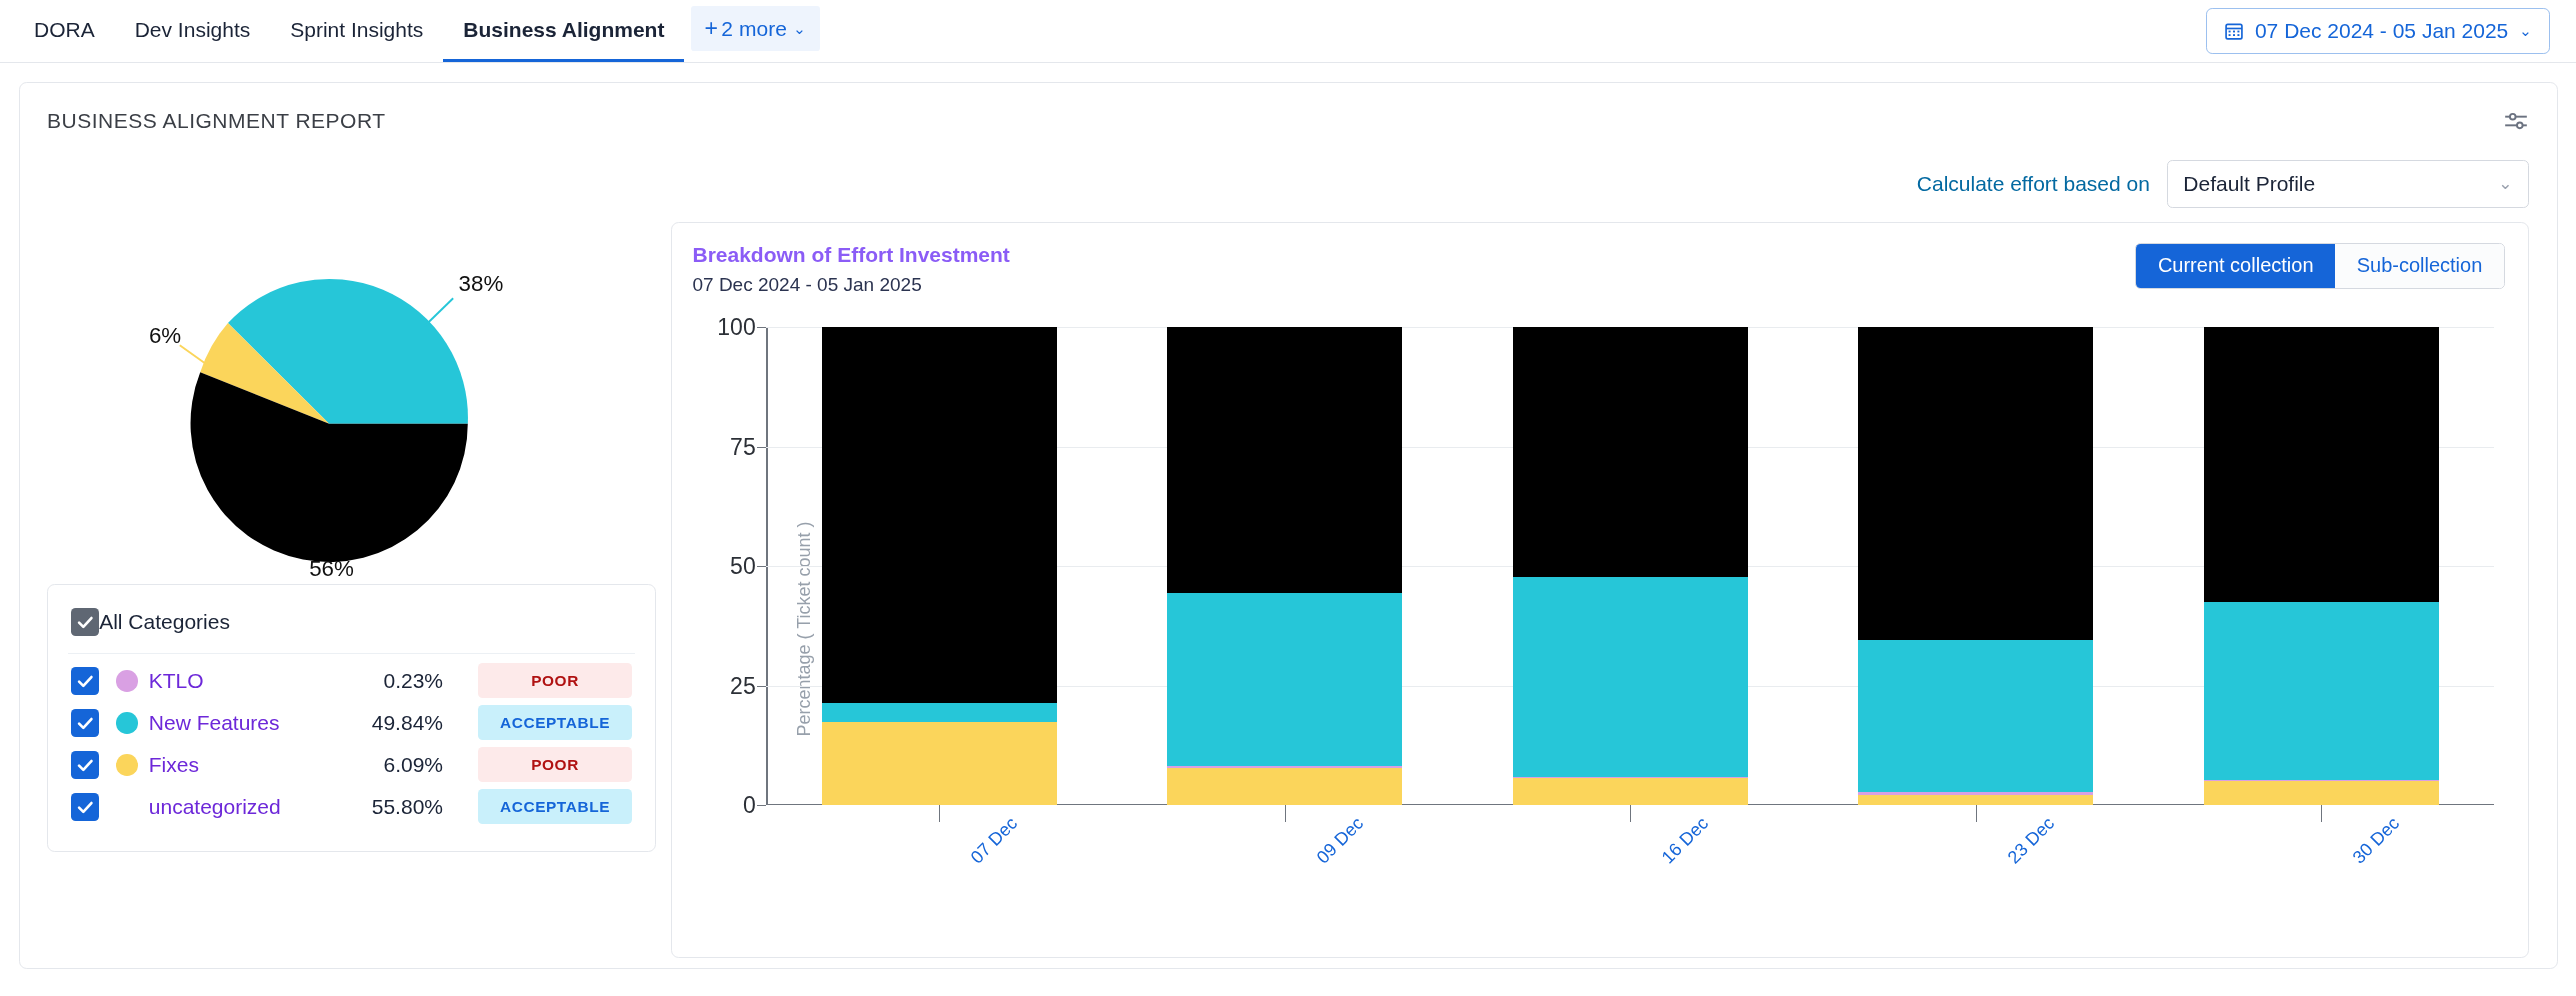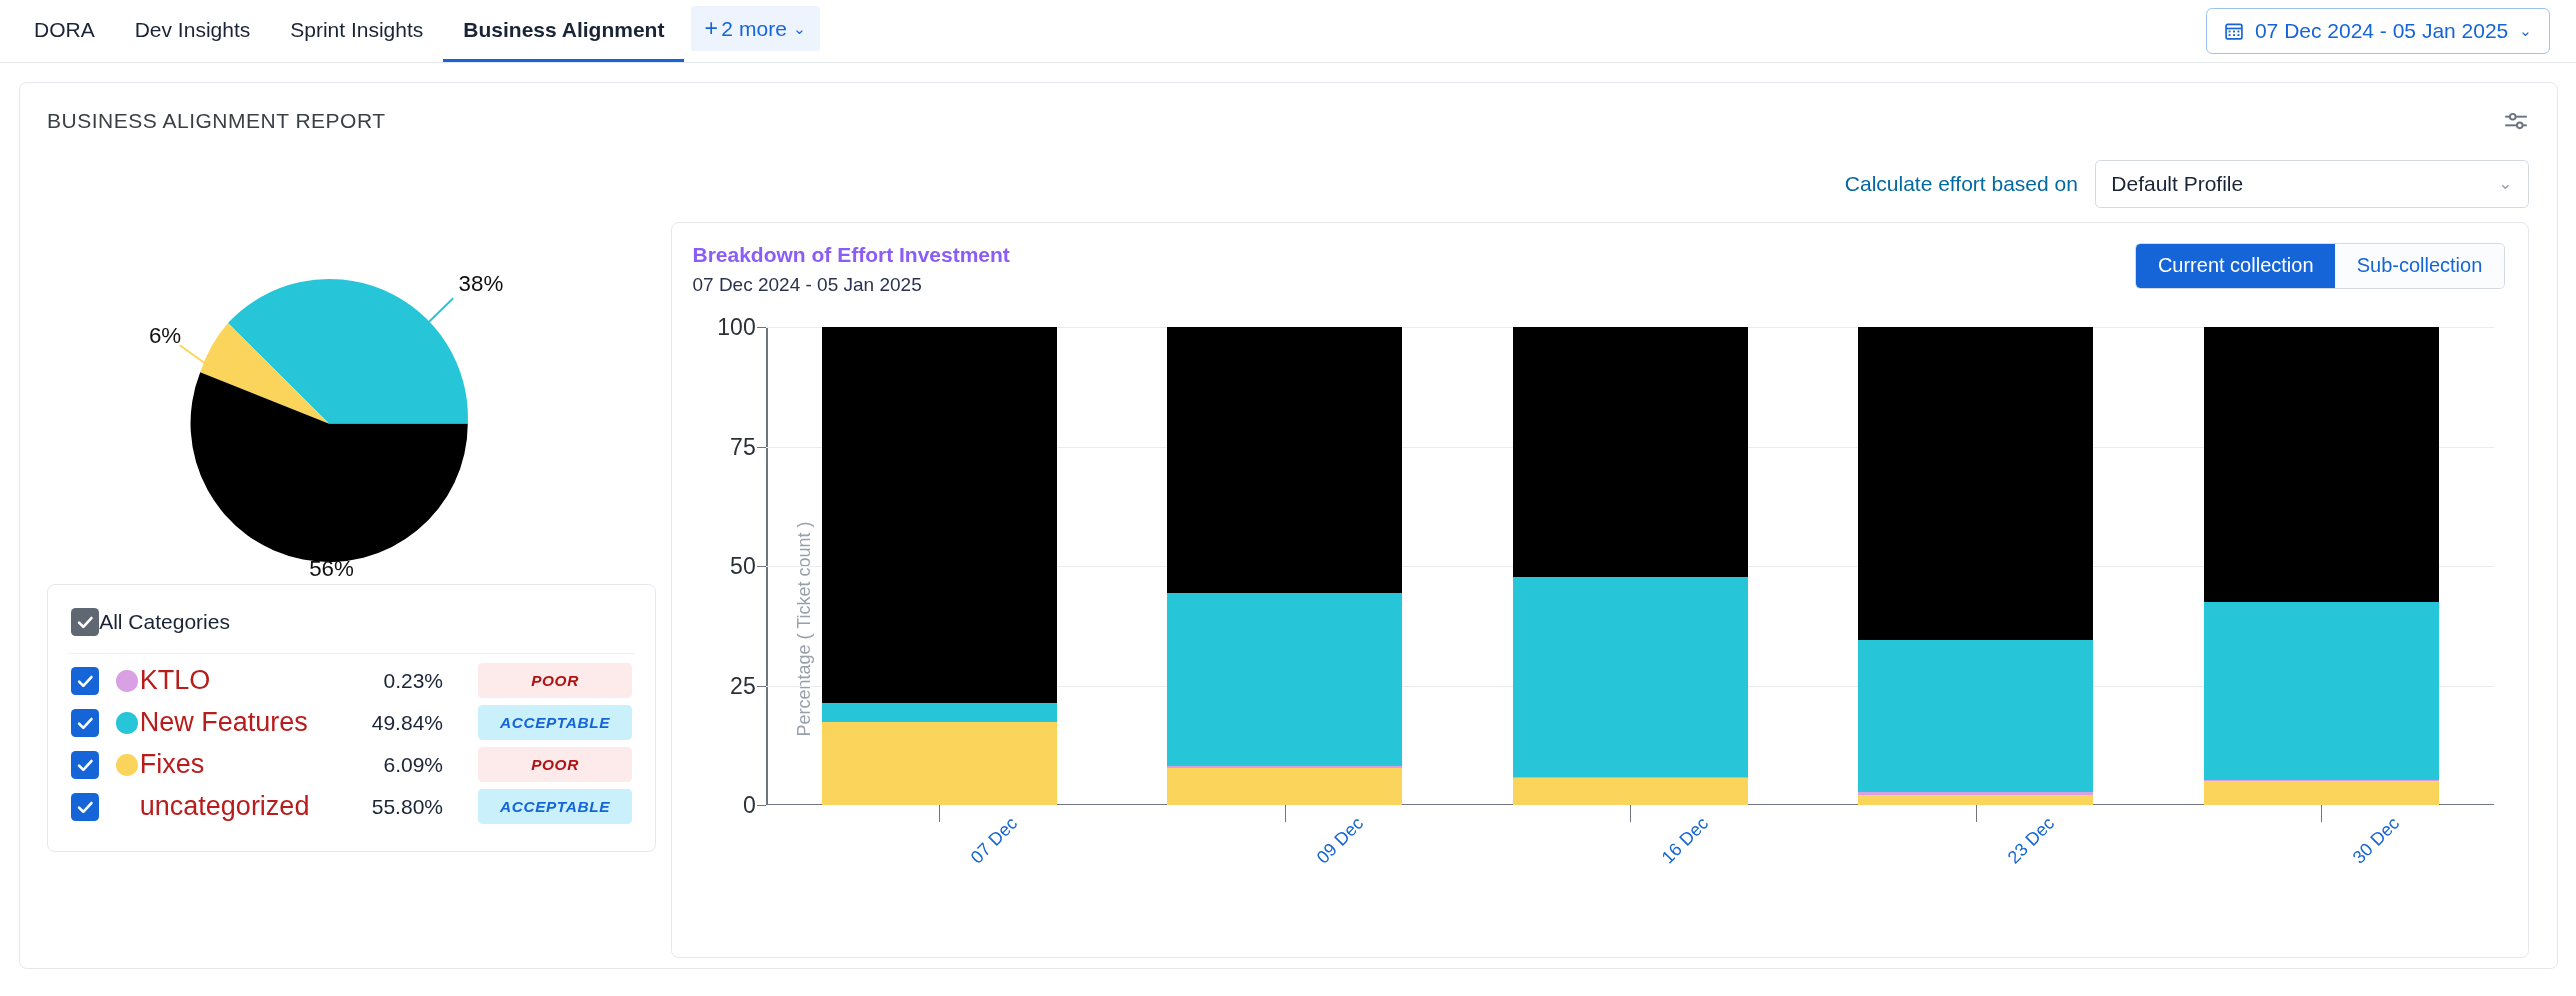--- a/index.html
+++ b/index.html
@@ -78,21 +78,21 @@
     font-size: 21px; letter-spacing: 0.5px; color: #3b3f46;
   }
   .sliders-ico { width: 26px; height: 26px; cursor: pointer; }
 
   .profile-row {
     display: flex; align-items: center; justify-content: flex-end;
     gap: 17px; margin-top: 26px; padding-right: 4.6px;
   }
   .profile-label { font-size: 21px; color: #0369a1; }
   .profile-select {
-    width: 434px;
+    width: 362px;
     border: 0.8px solid #d5d9e0;
     border-radius: 5.4px;
     height: 48px;
     display: flex; align-items: center; justify-content: space-between;
     padding: 0 15.4px;
     font-size: 21px;
     color: #1b2437;
     cursor: pointer;
     background: #fff;
   }
@@ -125,26 +125,26 @@
   .cb.blue { background: #1565d8; }
   .cb svg { width: 18.5px; height: 18.5px; }
 
   .legend-row {
     display: flex; align-items: center;
     padding: 6.2px 3.1px;
     height: 42px;
   }
   .dot { width: 21.6px; height: 21.6px; border-radius: 50%; margin-left: 17px; flex: none; }
   .dot.blank { background: transparent; }
-  .cat-name { font-size: 27px; color: #b91c1c; margin-left: 2px; }
+  .cat-name { font-size: 21px; color: #6d28d9; margin-left: 11px; }
   .cat-pct { font-size: 21px; color: #1b2437; margin-left: auto; text-align: right; width: 116px; }
   .badge {
     width: 154px; margin-left: 35px; text-align: center;
     font-size: 15.4px; font-weight: bold; letter-spacing: 0.6px;
-    border-radius: 4.6px; padding: 8.5px 0; font-style: italic;
+    border-radius: 4.6px; padding: 8.5px 0;
   }
   .badge.poor { background: #fdeaea; color: #b01212; }
   .badge.acceptable { background: #c9f0fb; color: #1565d8; }
 
   
   .chart-card {
     flex: 1;
     border: 0.8px solid #e4e7ec;
     border-radius: 7.7px;
     padding: 20px 23px 15.4px 20px;

